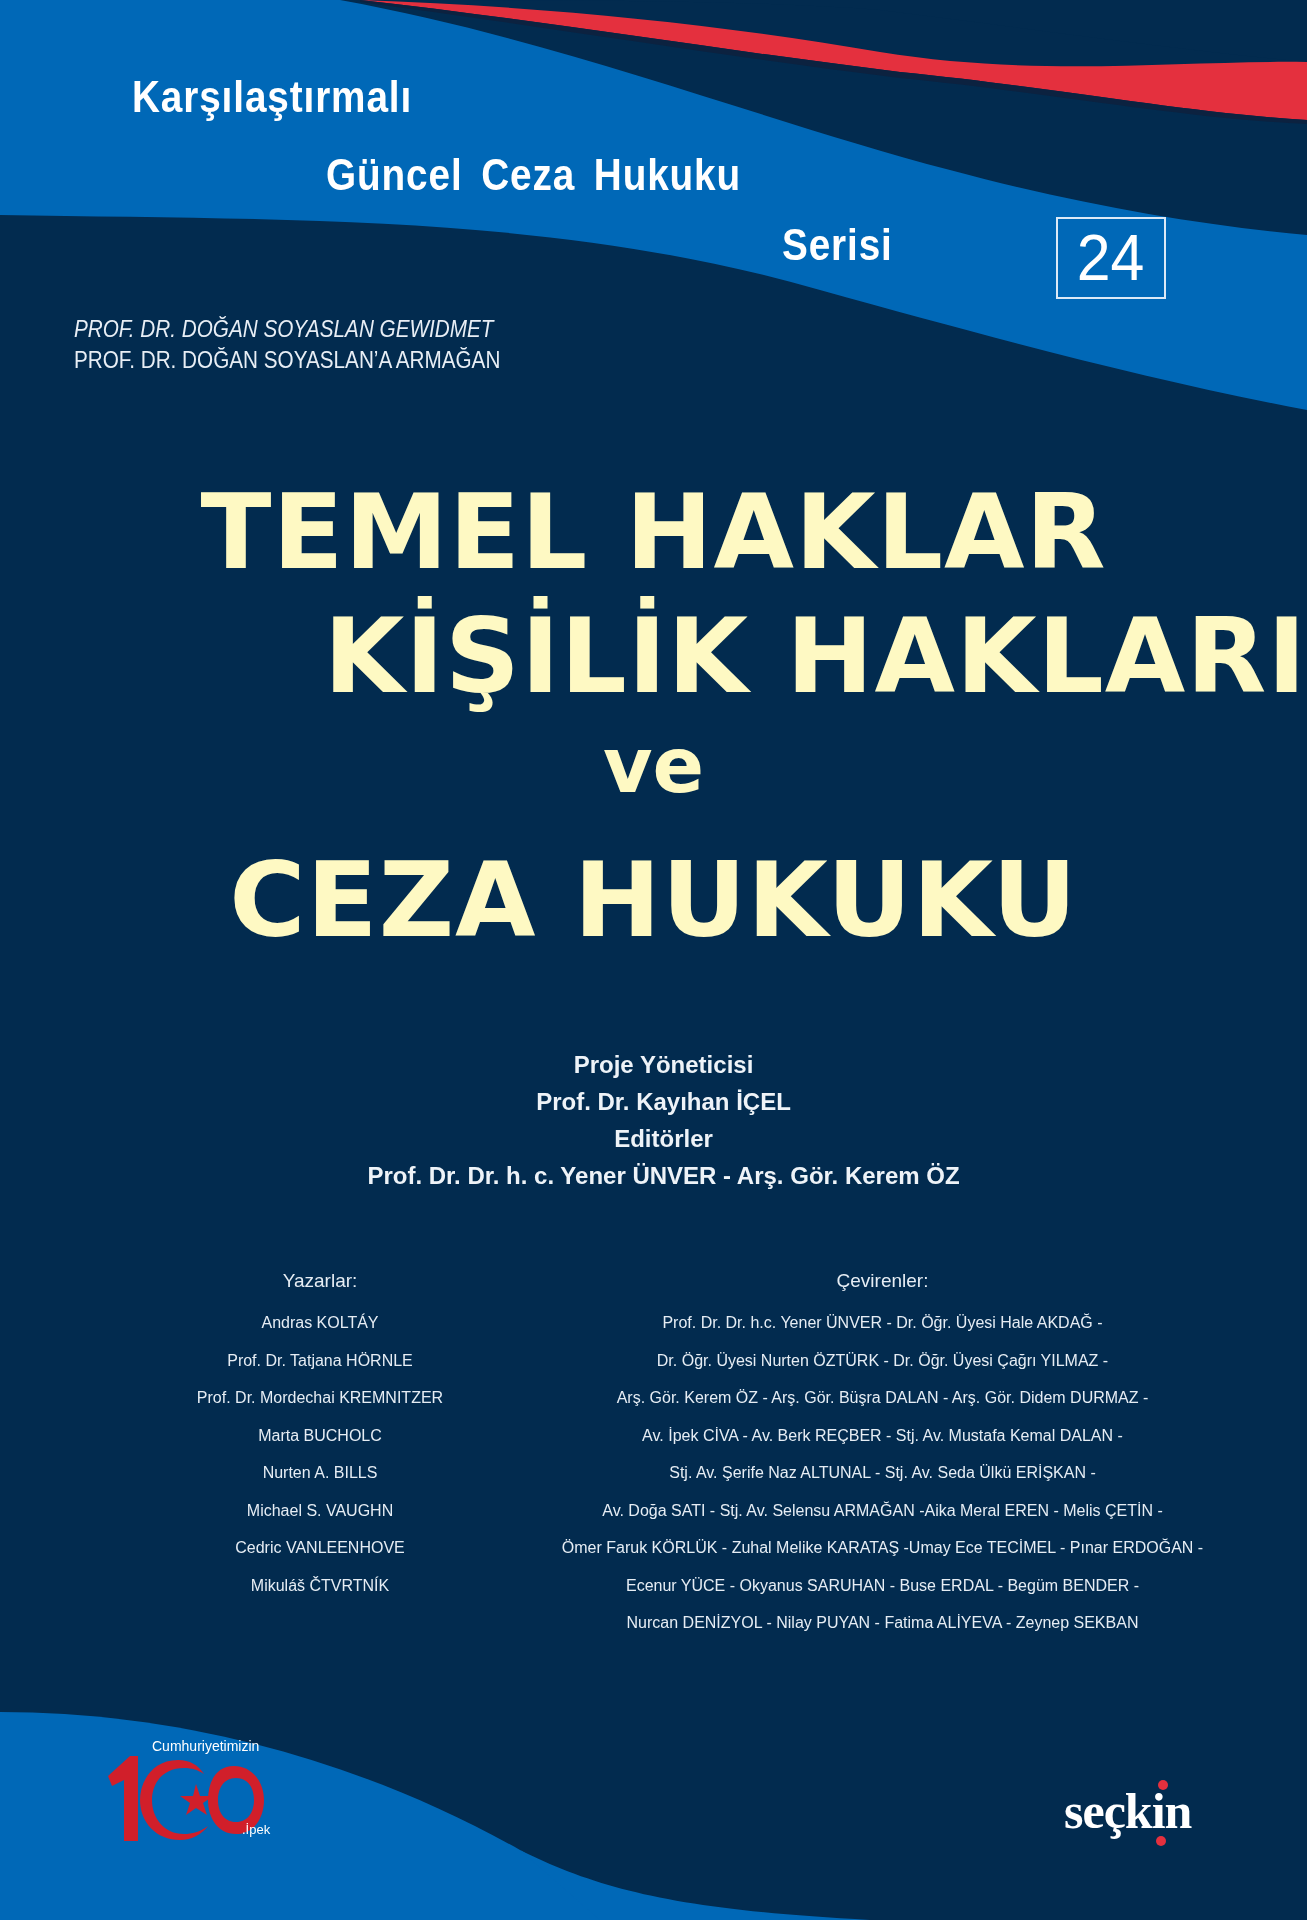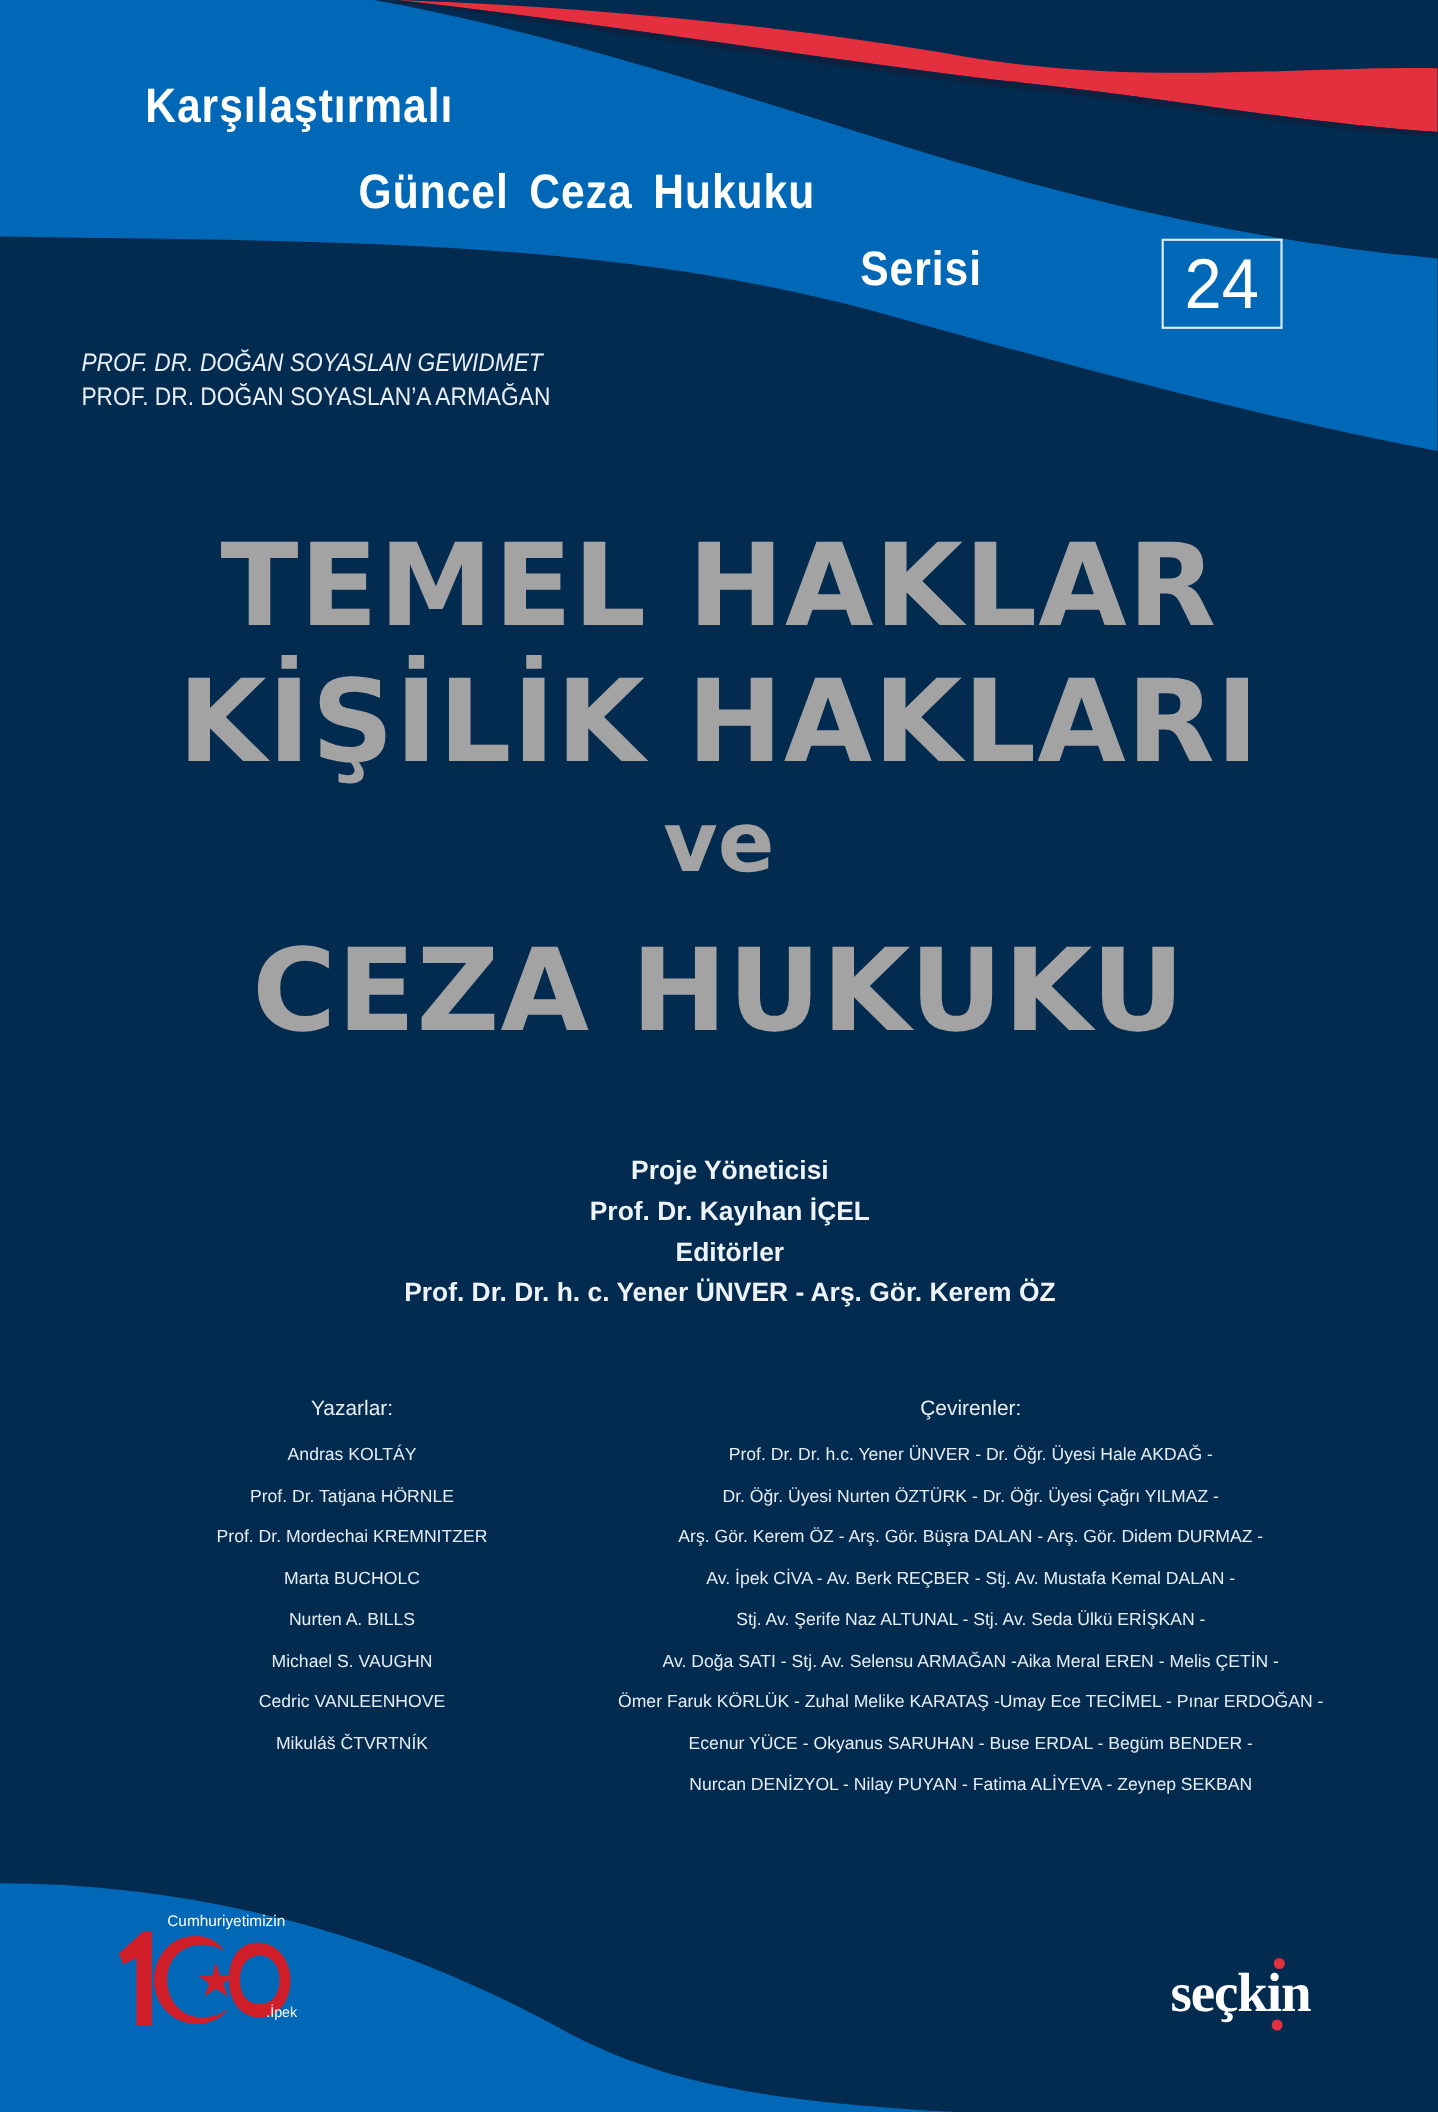--- a/index.html
+++ b/index.html
@@ -78,26 +78,26 @@
     .title-block {
       position: absolute;
       left: 0;
       width: 1307px;
       top: 480px;
       text-align: center;
     }
     .title-line {
       font-family: "DejaVu Sans", sans-serif;
       font-weight: bold;
-      color: #a3a3a3;
+      color: #fef9c3;
       white-space: nowrap;
       line-height: 1;
     }
     .title-l1 { font-size: 104px; letter-spacing: 1px; height: 128px; }
-    .title-l2 { font-size: 104px; letter-spacing: 1px; height: 120px; margin-top: -4px; }
+    .title-l2 { font-size: 104px; letter-spacing: 1px; height: 120px; margin-top: -4px; text-align: right; }
     .title-l3 { font-size: 76px; height: 120px; margin-top: 4px; }
     .title-l4 { font-size: 104px; letter-spacing: 1px; height: 128px; }
 
     
     .credits {
       position: absolute;
       left: 0;
       width: 1307px;
       top: 1046px;
       text-align: center;

